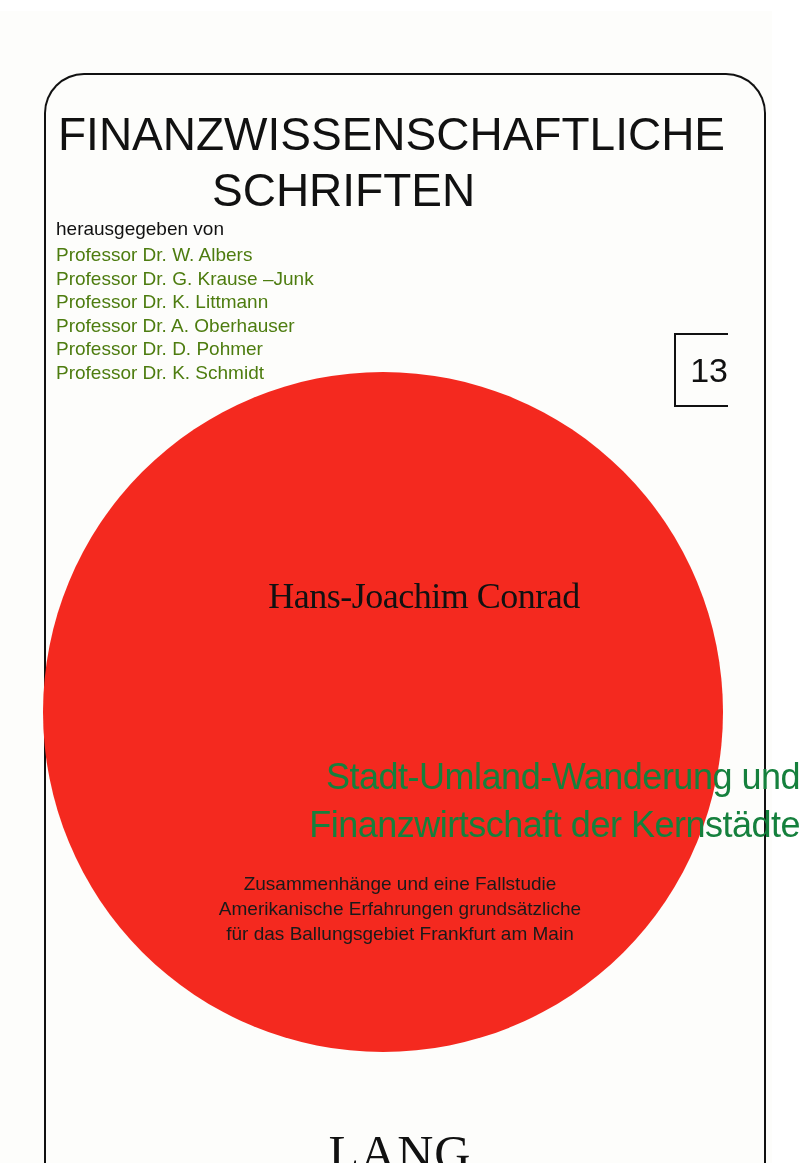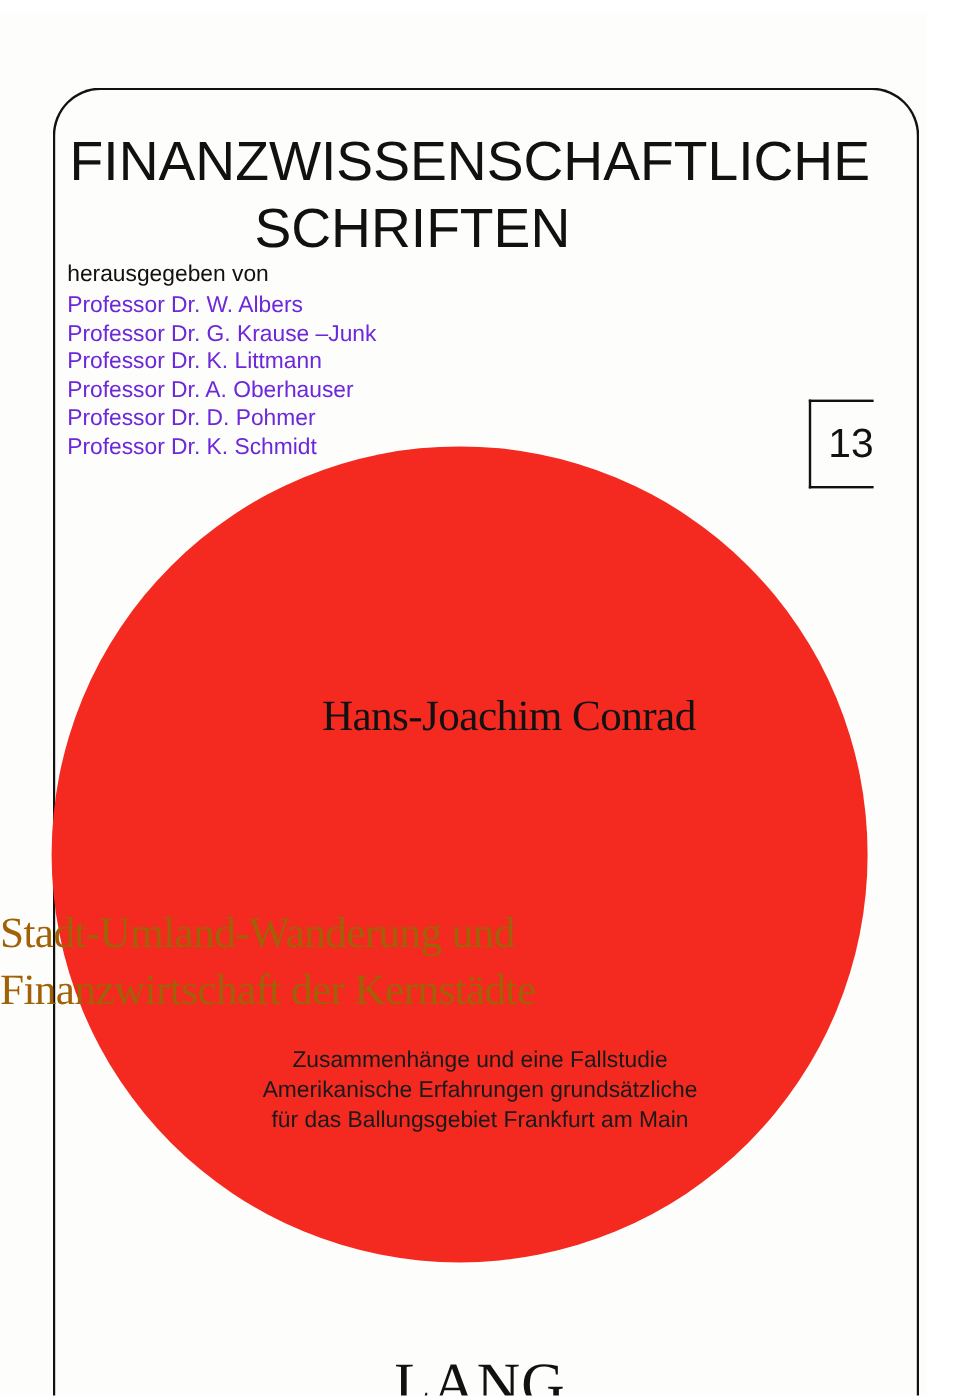--- a/index.html
+++ b/index.html
@@ -68,21 +68,21 @@
     color: #111;
     margin-top: 24px;
   }
 
   .editors {
     position: absolute;
     left: 56px;
     top: 232px;
     font-size: 19px;
     line-height: 23.5px;
-    color: #6d28d9;
+    color: #4d7c0f;
   }
   .editors div { white-space: nowrap; }
 
   
   .volume-box {
     position: absolute;
     right: 44px;
     top: 322px;
     width: 54px;
     height: 74px;
@@ -122,25 +122,25 @@
     color: #111;
     letter-spacing: -0.5px;
     padding-left: 24px;
   }
 
   .main-title {
     position: absolute;
     left: 0;
     top: 742px;
     width: 800px;
-    text-align: left;
-    font-family: Liberation Serif, serif;
+    text-align: right;
+    font-family: Liberation Sans, sans-serif;
     font-size: 36px;
     line-height: 48px;
-    color: #a16207;
+    color: #15803d;
     letter-spacing: -0.5px;
   }
   .main-title div { white-space: nowrap; }
 
   .subtitle {
     position: absolute;
     left: 0;
     top: 860px;
     width: 800px;
     text-align: center;

